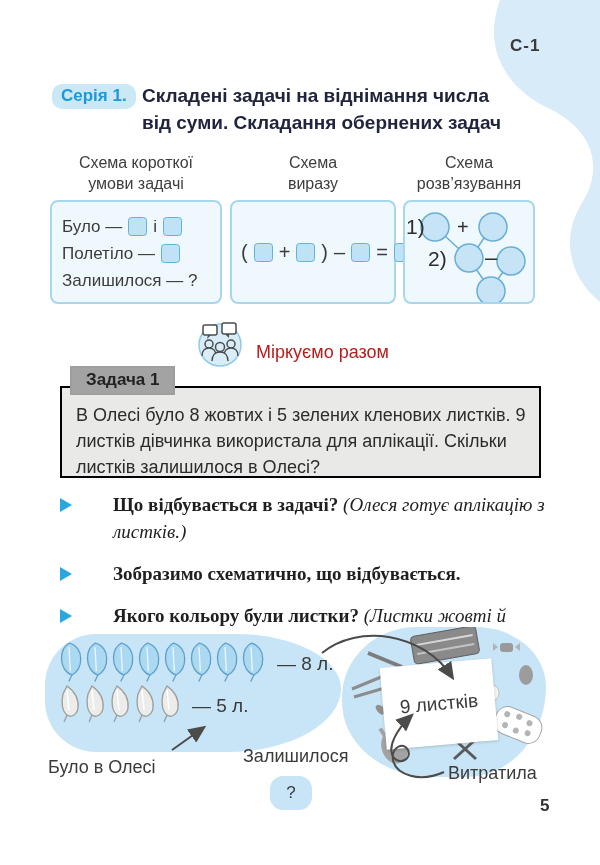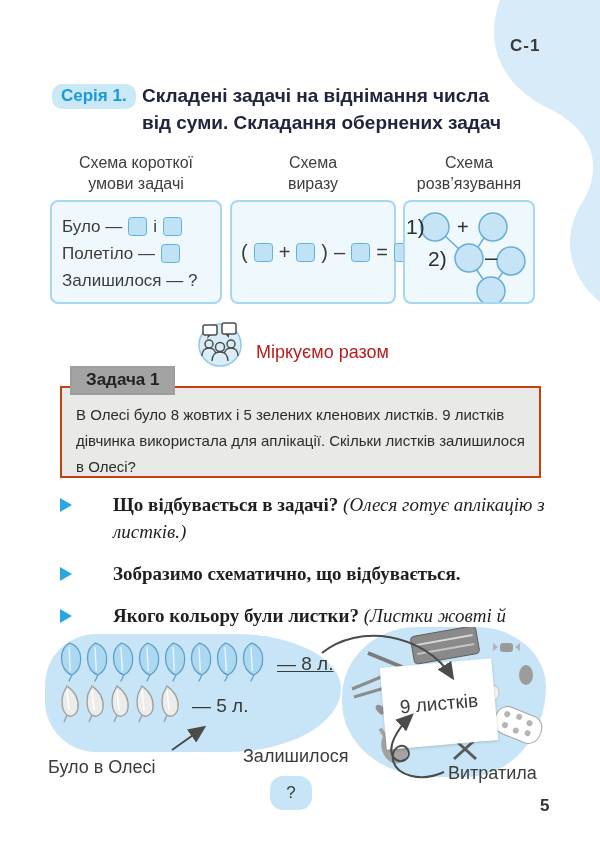--- a/index.html
+++ b/index.html
@@ -36,22 +36,22 @@
   .sq{width:19px;height:19px;background:#bfe3f4;border:1.5px solid #62b2da;
       border-radius:3.5px;flex:0 0 auto;box-sizing:border-box;}
   .tok{white-space:nowrap;}
 
   
   .together-icon{left:196px;top:319px;}
   .together-label{left:256px;top:334px;font-size:18px;color:#b91c1c;margin-top:8px;}
 
   
   .task-panel{left:60px;top:386px;width:481px;height:92px;background:#e9e9e8;
-              border:2px solid #c2410c;box-sizing:border-box;padding:14px 12px 0 14px;
-              font-size:15px;line-height:26px;color:#2c2c2b;}
+              border:2px solid #000000;box-sizing:border-box;padding:14px 12px 0 14px;
+              font-size:18px;line-height:26px;color:#2c2c2b;}
   .task-tab{left:70px;top:366px;background:#a3a3a3;border:2px solid #9e9e9d;
             padding:2px 14px 3px;font-weight:bold;font-size:17px;color:#222222;z-index:3;}
 
   
   .questions{left:58px;top:492px;width:488px;font-family:"Liberation Serif",serif;
              font-size:19px;line-height:1.42;color:#1f1f1e;}
   .q-item{display:flex;margin-bottom:15px;gap:29px;}
   .tri{width:0;height:0;border-left:12px solid #29a8e0;border-top:7px solid transparent;
        border-bottom:7px solid transparent;margin:6px 12px 0 2px;flex:0 0 auto;}
   .q-text b{font-weight:bold;}
@@ -64,21 +64,21 @@
   .blob-right{left:342px;top:627px;width:204px;height:150px;
               border-radius:75px 70px 80px 90px / 70px 60px 90px 75px;z-index:1;}
   .qmark-blob{left:270px;top:776px;width:42px;height:34px;border-radius:13px;
               display:flex;align-items:center;justify-content:center;
               font-size:17px;color:#3c3c3b;z-index:1;}
   .leaf-row{display:flex;align-items:flex-end;z-index:2;}
   .row-blue{left:58px;top:641px;}
   .row-gray{left:60px;top:684px;}
   .leaf-row svg{margin-right:0px;}
   .ill-label{font-size:18px;color:#3b3b3a;z-index:2;}
-  .lbl-8{left:277px;top:653px;font-size:19px;text-decoration:underline;}
+  .lbl-8{left:277px;top:653px;font-size:19px;}
   .lbl-5{left:192px;top:695px;font-size:19px;}
   .lbl-bulo{left:48px;top:757px;}
   .lbl-zal{left:243px;top:746px;}
   .lbl-vytr{left:448px;top:763px;}
   .supplies{left:342px;top:627px;z-index:2;pointer-events:none;}
   .paper{left:383px;top:663px;width:112px;height:82px;background:#ffffff;
          transform:rotate(-5deg);box-shadow:0 1px 3px rgba(0,0,0,0.18);
          display:flex;align-items:center;justify-content:center;z-index:3;
          font-size:19px;color:#3a3a39;}
   .arrows{left:0;top:615px;z-index:4;pointer-events:none;}

